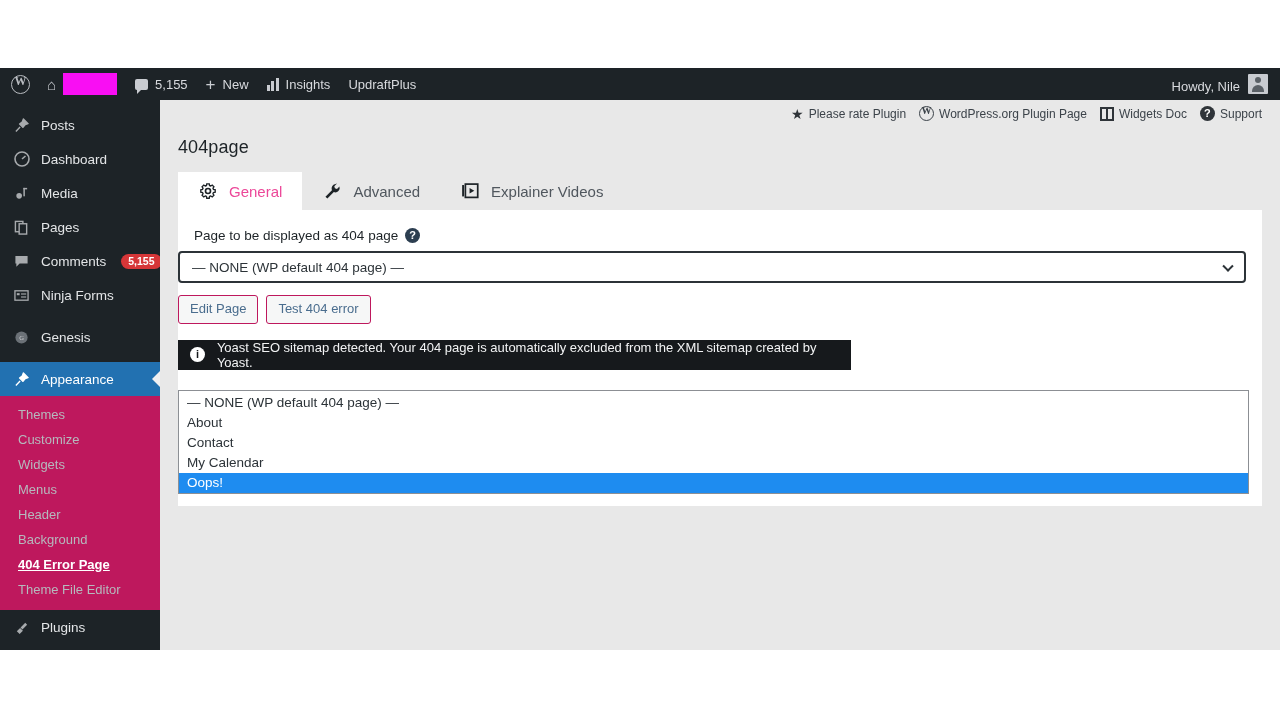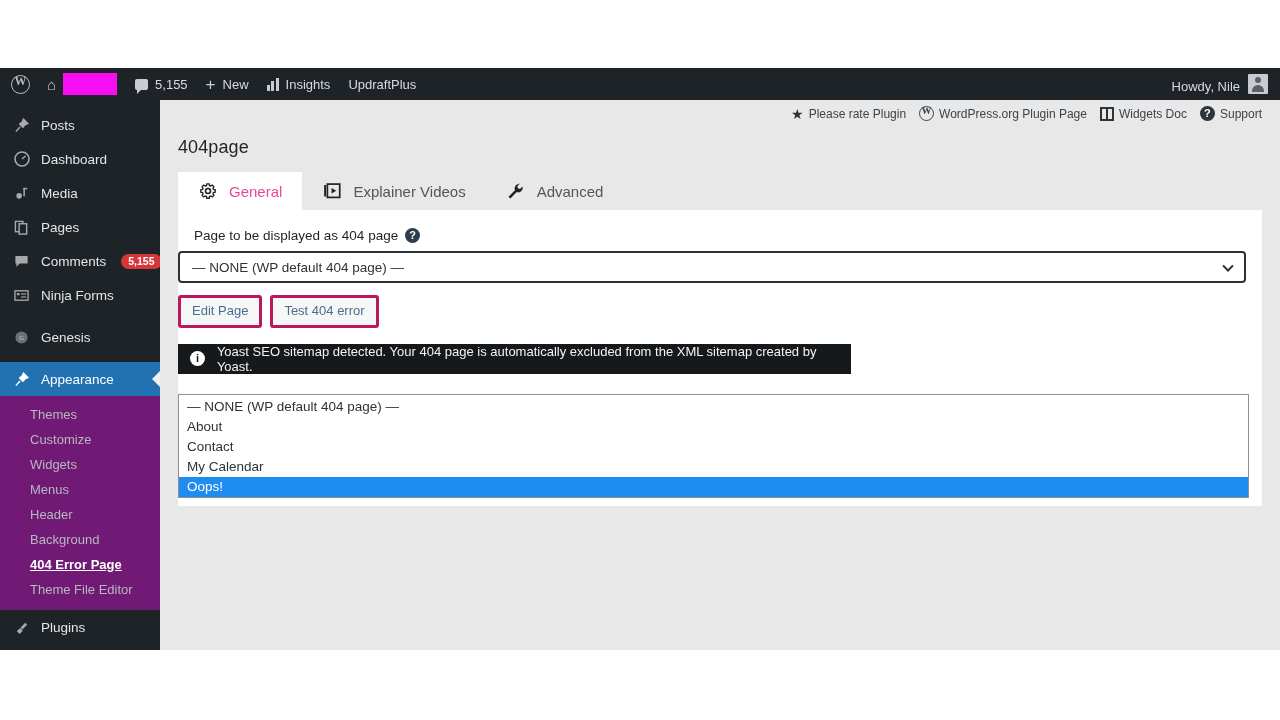--- a/index.html
+++ b/index.html
@@ -112,21 +112,21 @@
     display: flex; align-items: center; justify-content: center;
     color: #a7aaad; font-size: 14px;
   }
   .menu-item.active .m-ico { color: #fff; }
   .badge {
     background: #d63638; color: #fff;
     font-size: 10.5px; font-weight: 700;
     border-radius: 9px; padding: 1px 7px 2px;
     margin-left: 5px;
   }
-  .submenu { background: #701a75; padding: 6px 12px 8px; }
+  .submenu { background: #be185d; padding: 6px 0 8px; }
   .sub-item {
     display: block; padding: 5px 0 5px 18px;
     color: #b6b9bd; font-size: 13px;
   }
   .sub-item.current { color: #ffffff; font-weight: 700; text-decoration: underline; }
 
   
   .content {
     position: absolute; left: 160px; top: 100px;
     width: 1120px; height: 550px;
@@ -216,21 +216,21 @@
   .chevron {
     position: absolute; right: 12px; top: 50%;
     transform: translateY(-60%) rotate(45deg);
     width: 8px; height: 8px;
     border-right: 2px solid #2c3338;
     border-bottom: 2px solid #2c3338;
   }
   .btn-row { display: flex; gap: 8px; margin-top: 12px; }
   .btn {
     background: #f6f7f7;
-    border: 3px solid #be185d;
+    border: 1px solid #be185d;
     border-radius: 3px;
     color: #4a6d8e;
     font-size: 13px;
     padding: 5px 11px 6px;
     line-height: 1.2;
   }
   .notice {
     margin-top: 16px;
     background: #16191c;
     color: #f2f3f4;
@@ -430,37 +430,37 @@
       <div class="tab active">
         <span class="gear-ico">
           <svg width="18" height="18" viewBox="0 0 20 20">
               <path d="M10 6.3a3.7 3.7 0 100 7.4 3.7 3.7 0 000-7.4zm0 5.6a1.9 1.9 0 110-3.8 1.9 1.9 0 010 3.8z" fill="#1d2327"></path>
               <path d="M18 8.6l-1.9-.3a6.4 6.4 0 00-.6-1.4l1.1-1.6-1.9-1.9-1.6 1.1a6.4 6.4 0 00-1.4-.6L11.4 2H8.6l-.3 1.9a6.4 6.4 0 00-1.4.6L5.3 3.4 3.4 5.3l1.1 1.6a6.4 6.4 0 00-.6 1.4L2 8.6v2.8l1.9.3c.15.49.35.96.6 1.4l-1.1 1.6 1.9 1.9 1.6-1.1c.44.25.91.45 1.4.6l.3 1.9h2.8l.3-1.9c.49-.15.96-.35 1.4-.6l1.6 1.1 1.9-1.9-1.1-1.6c.25-.44.45-.91.6-1.4l1.9-.3V8.6z" fill="none" stroke="#1d2327" stroke-width="1.5"></path>
             </svg>
         </span>
         <span>General</span>
       </div>
       <div class="tab">
+        <span class="wrench-ico">
+          <svg width="19" height="19" viewBox="0 0 20 20">
+              <path d="M13.6 2.2a4.6 4.6 0 00-4.2 6.4L2.6 15.4l2 2 6.8-6.8a4.6 4.6 0 005.9-5.9l-2.6 2.6-2.2-.6-.6-2.2 2.6-2.6a4.6 4.6 0 00-.9-.2z" fill="#1d2327"></path>
+            </svg>
+        </span>
+        <span>Advanced</span>
+      </div>
+      <div class="tab">
         <span class="video-ico">
           <svg width="19" height="19" viewBox="0 0 20 20">
               <rect x="1.2" y="3.2" width="2" height="12" fill="#1d2327"></rect>
               <rect x="4.6" y="2.2" width="13" height="14" fill="none" stroke="#1d2327" stroke-width="1.8"></rect>
               <path d="M9 6.2 L14 9.2 L9 12.2 Z" fill="#1d2327"></path>
             </svg>
         </span>
         <span>Explainer Videos</span>
       </div>
-      <div class="tab">
-        <span class="wrench-ico">
-          <svg width="19" height="19" viewBox="0 0 20 20">
-              <path d="M13.6 2.2a4.6 4.6 0 00-4.2 6.4L2.6 15.4l2 2 6.8-6.8a4.6 4.6 0 005.9-5.9l-2.6 2.6-2.2-.6-.6-2.2 2.6-2.6a4.6 4.6 0 00-.9-.2z" fill="#1d2327"></path>
-            </svg>
-        </span>
-        <span>Advanced</span>
-      </div>
     </div>
 
     <div class="panel">
 
       <div class="field-label">
         <span>Page to be displayed as 404 page</span>
         <span class="help-ico">?</span>
       </div>
 
       <div class="select-box">

